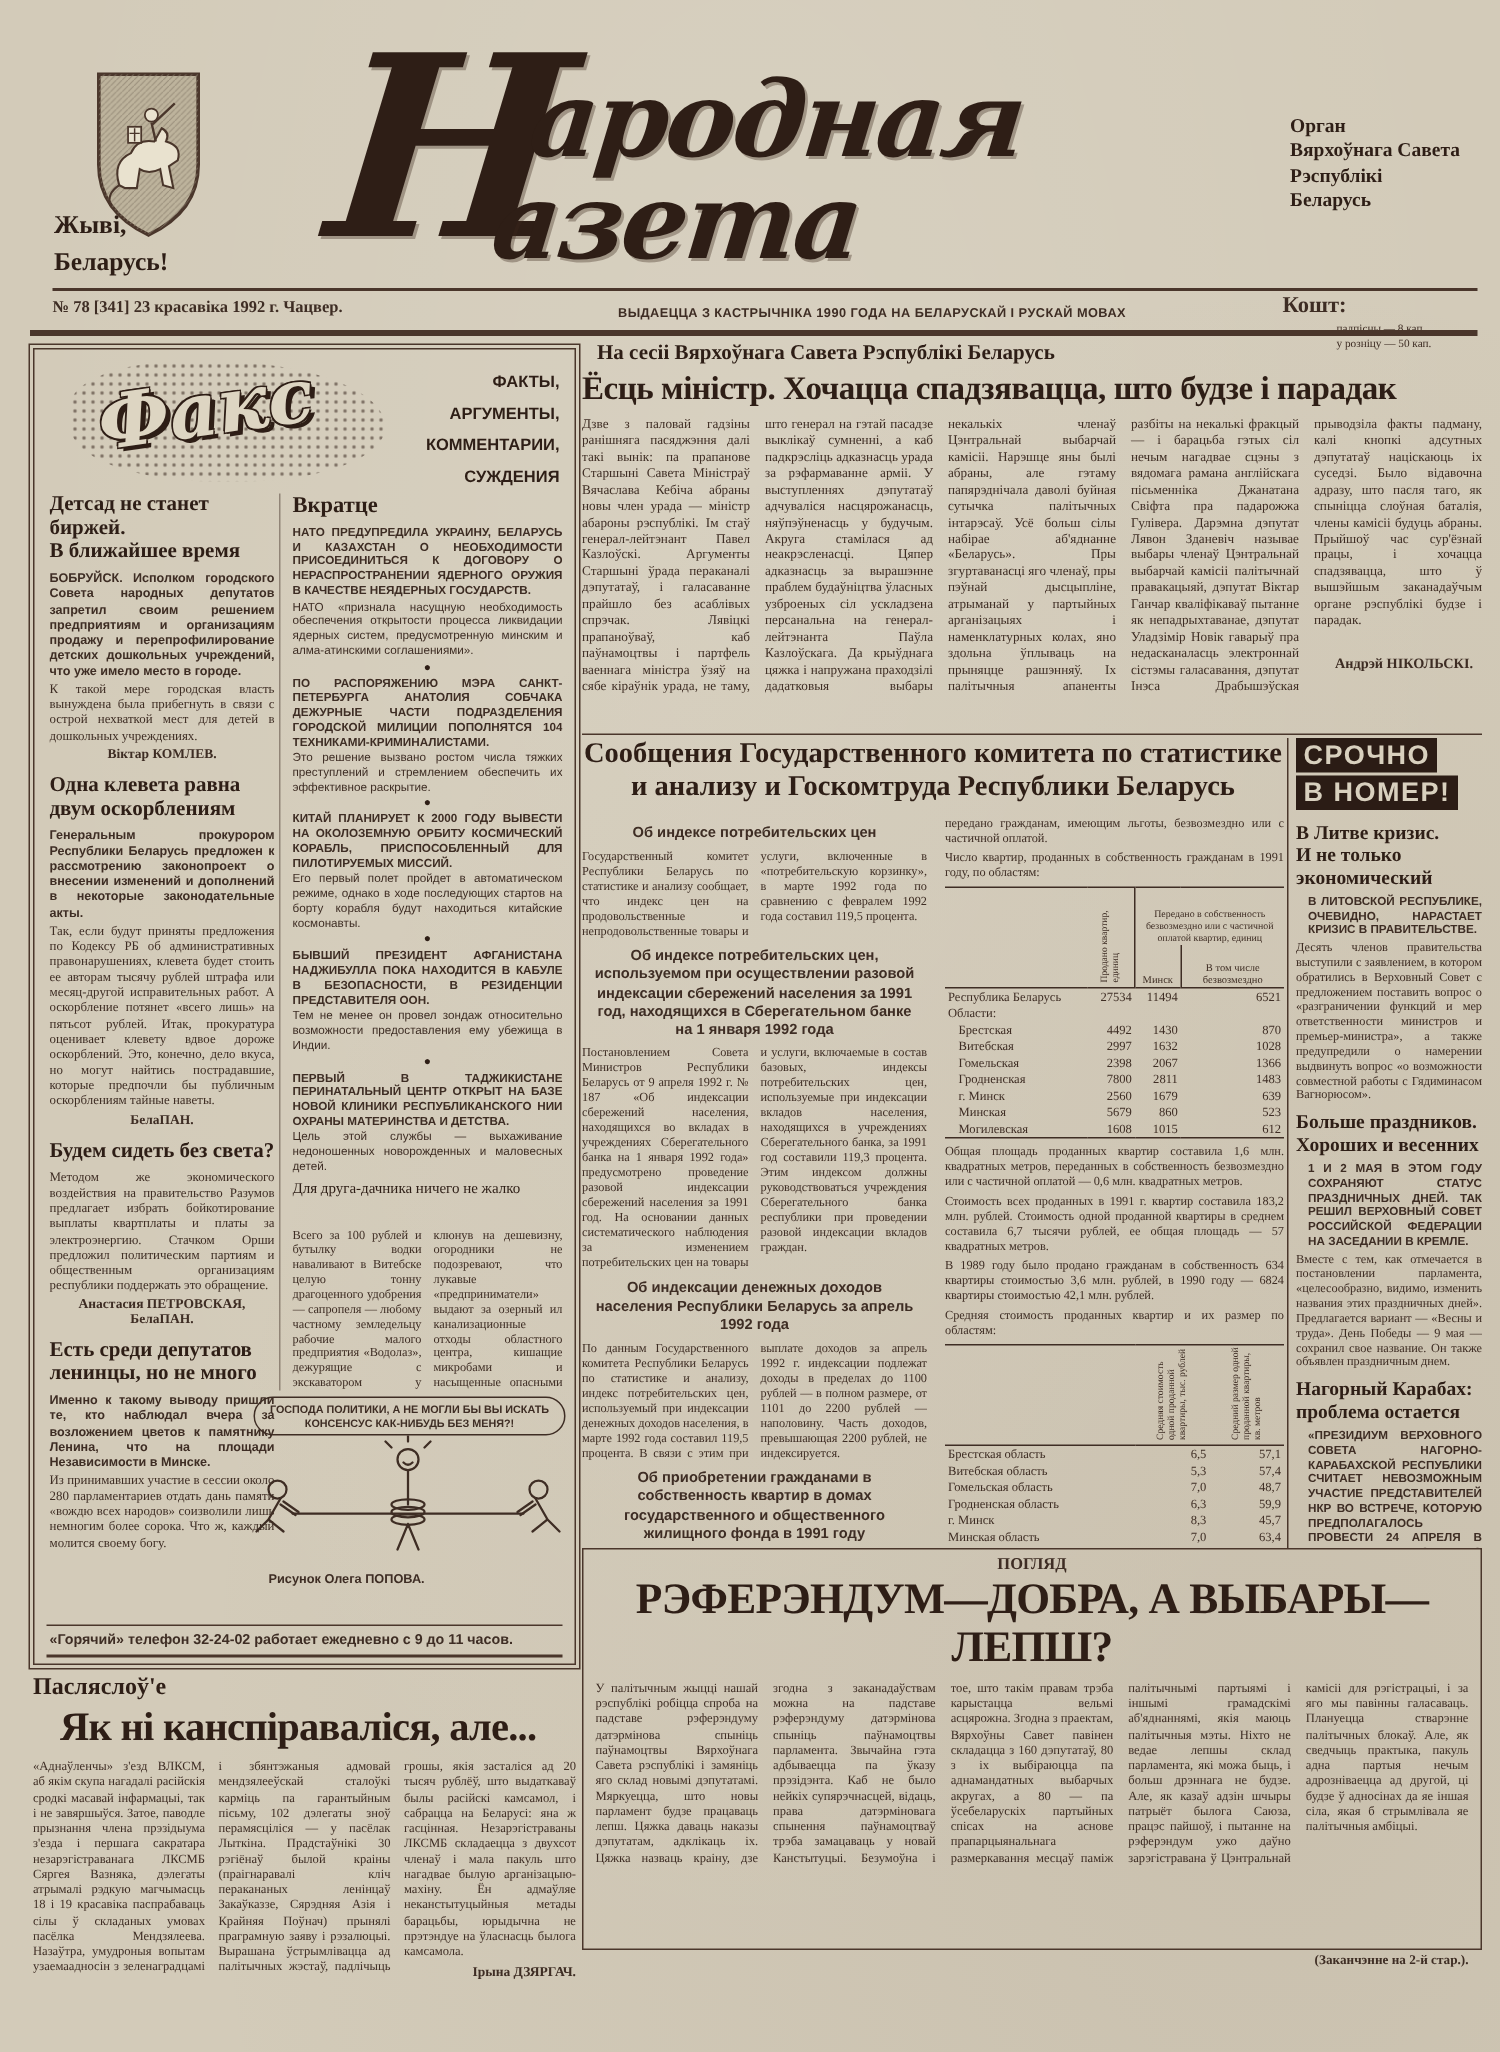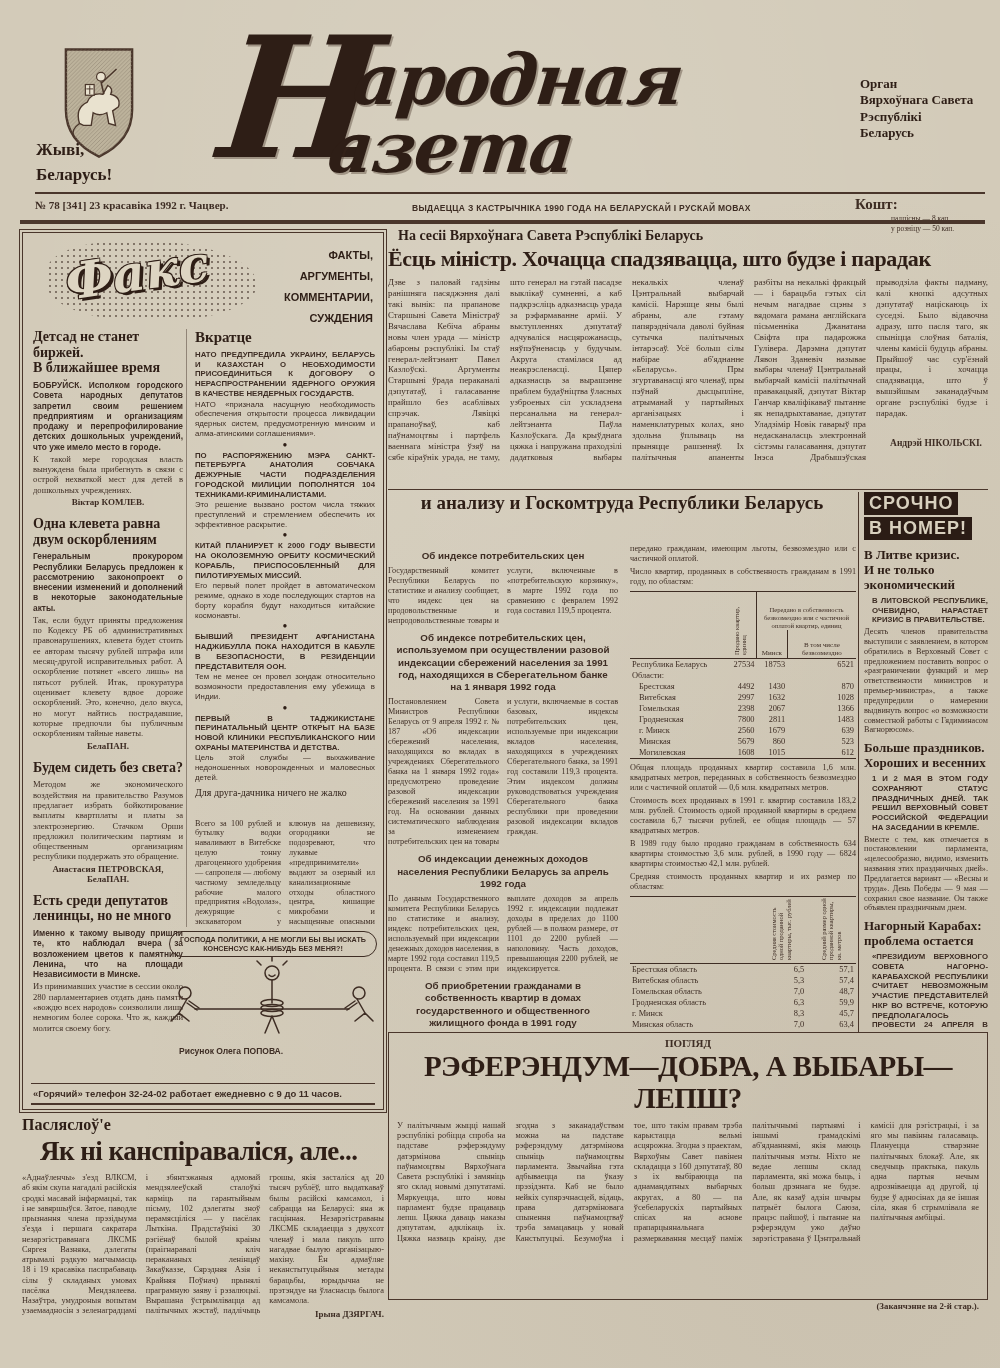--- a/index.html
+++ b/index.html
@@ -256,20 +256,21 @@
 <section class="abs" id="session">
   <div class="kicker">На сесіі Вярхоўнага Савета Рэспублікі Беларусь</div>
   <h1 id="session-headline">Ёсць міністр. Хочацца спадзявацца, што будзе і парадак</h1>
   <div id="session-body" class="cols5">Дзве з паловай гадзіны ранішняга пасяджэння далі такі вынік: па прапанове Старшыні Савета Міністраў Вячаслава Кебіча абраны новы член урада — міністр абароны рэспублікі. Ім стаў генерал-лейтэнант Павел Казлоўскі. Аргументы Старшыні ўрада пераканалі дэпутатаў, і галасаванне прайшло без асаблівых спрэчак. Лявіцкі прапаноўваў, каб паўнамоцтвы і партфель ваеннага міністра ўзяў на сябе кіраўнік урада, не таму, што генерал на гэтай пасадзе выклікаў сумненні, а каб падкрэсліць адказнасць урада за рэфармаванне арміі. У выступленнях дэпутатаў адчуваліся насцярожанасць, няўпэўненасць у будучым. Акруга стамілася ад неакрэсленасці. Цяпер адказнасць за вырашэнне праблем будаўніцтва ўласных узброеных сіл ускладзена персанальна на генерал-лейтэнанта Паўла Казлоўскага. Да крыўднага цяжка і напружана праходзілі дадатковыя выбары некалькіх членаў Цэнтральнай выбарчай камісіі. Нарэшце яны былі абраны, але гэтаму папярэднічала даволі буйная сутычка палітычных інтарэсаў. Усё больш сілы набірае аб'яднанне «Беларусь». Пры згуртаванасці яго членаў, пры пэўнай дысцыпліне, атрыманай у партыйных арганізацыях і наменклатурных колах, яно здольна ўплываць на прыняцце рашэнняў. Іх палітычныя апаненты разбіты на некалькі фракцый — і барацьба гэтых сіл нечым нагадвае сцэны з вядомага рамана англійскага пісьменніка Джанатана Свіфта пра падарожжа Гулівера. Дарэмна дэпутат Лявон Зданевіч называе выбары членаў Цэнтральнай выбарчай камісіі палітычнай правакацыяй, дэпутат Віктар Ганчар кваліфікаваў пытанне як непадрыхтаванае, дэпутат Уладзімір Новік гаварыў пра недасканаласць электроннай сістэмы галасавання, дэпутат Інэса Драбышэўская прыводзіла факты падману, калі кнопкі адсутных дэпутатаў націскаюць іх суседзі. Было відавочна адразу, што пасля таго, як спыніцца слоўная баталія, члены камісіі будуць абраны. Прыйшоў час сур'ёзнай працы, і хочацца спадзявацца, што ў вышэйшым заканадаўчым органе рэспублікі будзе і парадак.</div>
   <div id="session-byline" class="byline">Андрэй НІКОЛЬСКІ.</div>
 </section>
 
 <div class="abs" id="hr1"></div>
 
 <section class="abs" id="stats">
+  <div class="stats-hline">Сообщения Государственного комитета по статистике</div>
   <div class="stats-hline">и анализу и Госкомтруда Республики Беларусь</div>
 
   <div id="stats-left">
     <div class="stats-sub">Об индексе потребительских цен</div>
     <div class="stats-p cols2">Государственный комитет Республики Беларусь по статистике и анализу сообщает, что индекс цен на продовольственные и непродовольственные товары и услуги, включенные в «потребительскую корзинку», в марте 1992 года по сравнению с февралем 1992 года составил 119,5 процента.</div>
     <div class="stats-sub">Об индексе потребительских цен, используемом при осуществлении разовой индексации сбережений населения за 1991 год, находящихся в Сберегательном банке на 1 января 1992 года</div>
     <div class="stats-p cols2">Постановлением Совета Министров Республики Беларусь от 9 апреля 1992 г. № 187 «Об индексации сбережений населения, находящихся во вкладах в учреждениях Сберегательного банка на 1 января 1992 года» предусмотрено проведение разовой индексации сбережений населения за 1991 год. На основании данных систематического наблюдения за изменением потребительских цен на товары и услуги, включаемые в состав базовых, индексы потребительских цен, используемые при индексации вкладов населения, находящихся в учреждениях Сберегательного банка, за 1991 год составили 119,3 процента. Этим индексом должны руководствоваться учреждения Сберегательного банка республики при проведении разовой индексации вкладов граждан.</div>
     <div class="stats-sub">Об индексации денежных доходов населения Республики Беларусь за апрель 1992 года</div>
     <div class="stats-p cols2">По данным Государственного комитета Республики Беларусь по статистике и анализу, индекс потребительских цен, используемый при индексации денежных доходов населения, в марте 1992 года составил 119,5 процента. В связи с этим при выплате доходов за апрель 1992 г. индексации подлежат доходы в пределах до 1100 рублей — в полном размере, от 1101 до 2200 рублей — наполовину. Часть доходов, превышающая 2200 рублей, не индексируется.</div>
     <div class="stats-sub">Об приобретении гражданами в собственность квартир в домах государственного и общественного жилищного фонда в 1991 году</div>
@@ -289,21 +290,21 @@
         </tr>
         <tr>
           <th class="sub-h">Минск</th>
           <th class="sub-h">В том числе безвозмездно</th>
         </tr>
       </thead>
       <tbody>
         <tr>
             <td>Республика Беларусь</td>
             <td class="num">27534</td>
-            <td class="num">18753</td>
+            <td class="num">11494</td>
             <td class="num">6521</td>
           </tr>
         <tr>
             <td>Области:</td>
             <td class="num"></td>
             <td class="num"></td>
             <td class="num"></td>
           </tr>
         <tr class="region">
             <td>Брестская</td>

